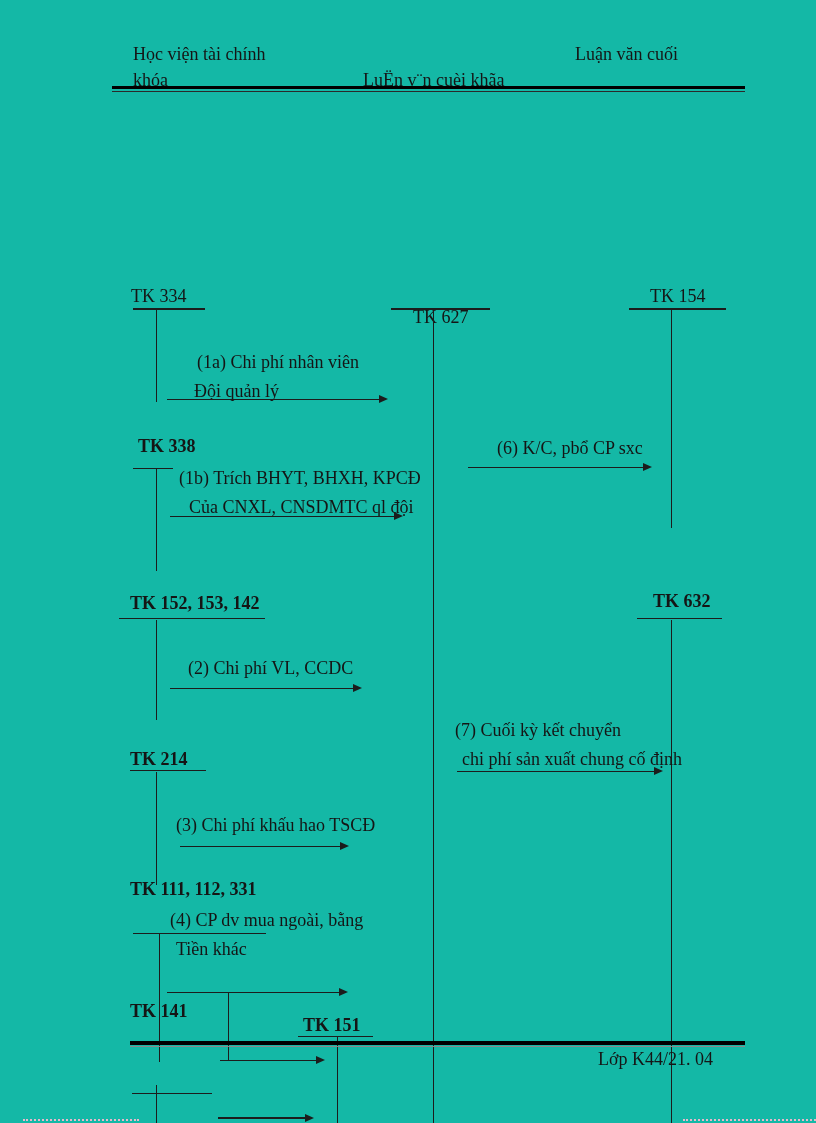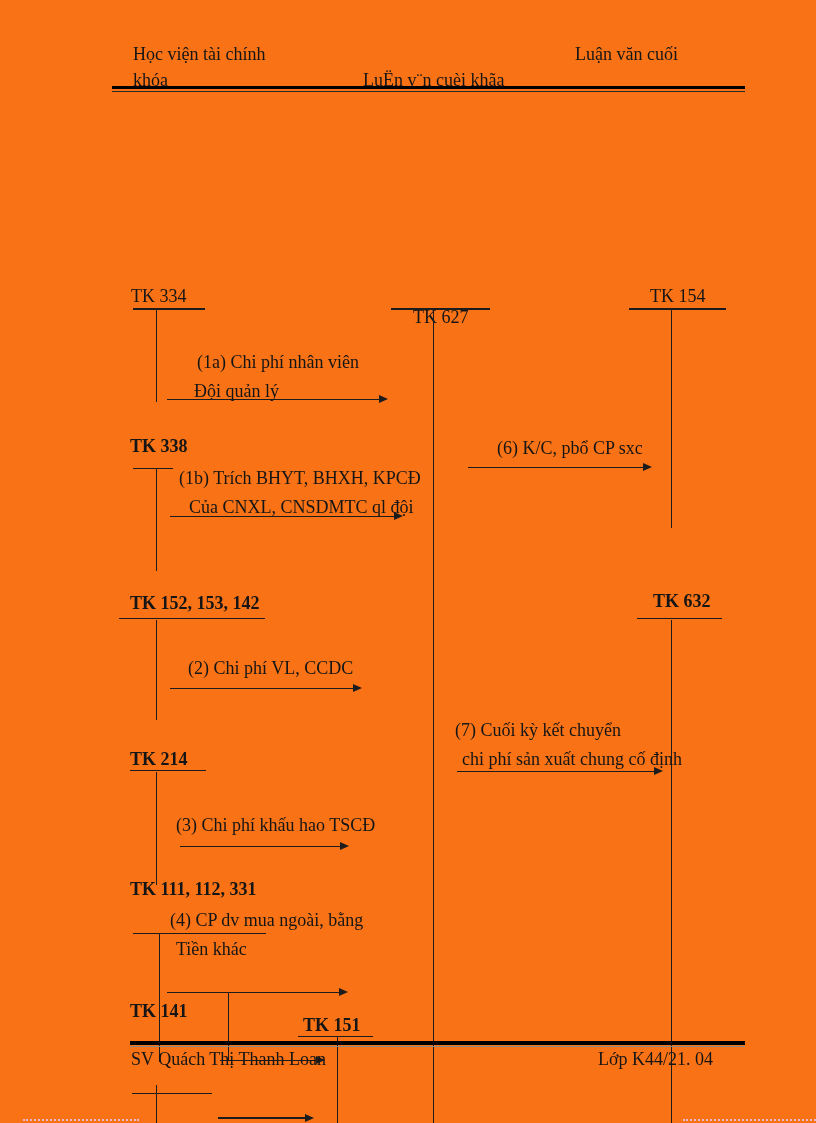--- a/index.html
+++ b/index.html
@@ -1,16 +1,16 @@
 <!DOCTYPE html>
 <html><head>
 <meta charset="utf-8">
 <style>
   html,body{margin:0;padding:0;background:#fff;}
-  #page{position:relative;width:816px;height:1123px;background:#f97316;overflow:hidden;
+  #page{position:relative;width:816px;height:1123px;background:#14b8a6;overflow:hidden;
         font-family:"Liberation Serif",serif;color:#151515;}
   .txt{position:absolute;white-space:nowrap;line-height:1.15;}
   .h18{font-size:18px;}
   .note{font-size:18px;}
   .b{font-weight:bold;}
   .hline{position:absolute;background:#1c1c1c;height:2px;}
   .thin{height:1px;}
   .vline{position:absolute;background:#1c1c1c;width:1px;}
   .arrow{position:absolute;background:#1c1c1c;height:1px;}
   .arrow::after{content:"";position:absolute;right:-9px;top:-4px;width:0;height:0;
@@ -34,21 +34,21 @@
   <div class="txt h18" style="left:363px;top:70px;">LuËn v¨n cuèi khãa</div>
   <div class="hdr-rule"></div>
 
   <div class="txt h18" style="left:131px;top:286px;">TK 334</div>
   <div class="hline" style="left:133px;top:308px;width:72px;"></div>
   <div class="vline" style="left:156px;top:310px;height:92px;"></div>
   <div class="txt note" style="left:197px;top:352px;">(1a) Chi phí nhân viên</div>
   <div class="txt note" style="left:194px;top:381px;">Đội quản lý</div>
   <div class="arrow" style="left:167px;top:399px;width:212px;"></div>
 
-  <div class="txt h18 b" style="left:130px;top:436px;">TK 338</div>
+  <div class="txt h18 b" style="left:138px;top:436px;">TK 338</div>
   <div class="hline thin" style="left:133px;top:468px;width:40px;"></div>
   <div class="vline" style="left:156px;top:468px;height:103px;"></div>
   <div class="txt note" style="left:179px;top:468px;text-align:right;">(1b) Trích BHYT, BHXH, KPCĐ</div>
   <div class="txt note" style="left:189px;top:497px;">Của CNXL, CNSDMTC ql đội</div>
   <div class="arrow" style="left:170px;top:516px;width:224px;"></div>
 
   <div class="txt h18 b" style="left:130px;top:593px;">TK 152, 153, 142</div>
   <div class="hline thin" style="left:119px;top:618px;width:146px;"></div>
   <div class="vline" style="left:156px;top:620px;height:100px;"></div>
   <div class="txt note" style="left:188px;top:658px;">(2) Chi phí VL, CCDC</div>
@@ -88,19 +88,18 @@
   <div class="arrow" style="left:468px;top:467px;width:175px;"></div>
 
   <div class="txt h18 b" style="left:653px;top:591px;">TK 632</div>
   <div class="hline thin" style="left:637px;top:618px;width:85px;"></div>
   <div class="vline" style="left:671px;top:620px;height:503px;"></div>
   <div class="txt note" style="left:455px;top:720px;">(7) Cuối kỳ kết chuyển</div>
   <div class="txt note" style="left:462px;top:749px;">chi phí  sản xuất chung cố định</div>
   <div class="arrow" style="left:457px;top:771px;width:197px;"></div>
 
   <div class="ftr-rule"></div>
-  <div class="txt h18" style="left:131px;top:1049px;">SV Quách Thị Thanh Loan</div>
   <div class="txt h18" style="left:598px;top:1049px;">Lớp K44/21. 04</div>
 
   <div class="pink-dots" style="left:23px;top:1119px;width:116px;"></div>
   <div class="pink-dots" style="left:683px;top:1119px;width:133px;"></div>
 
 </div>
 
 </body></html>

